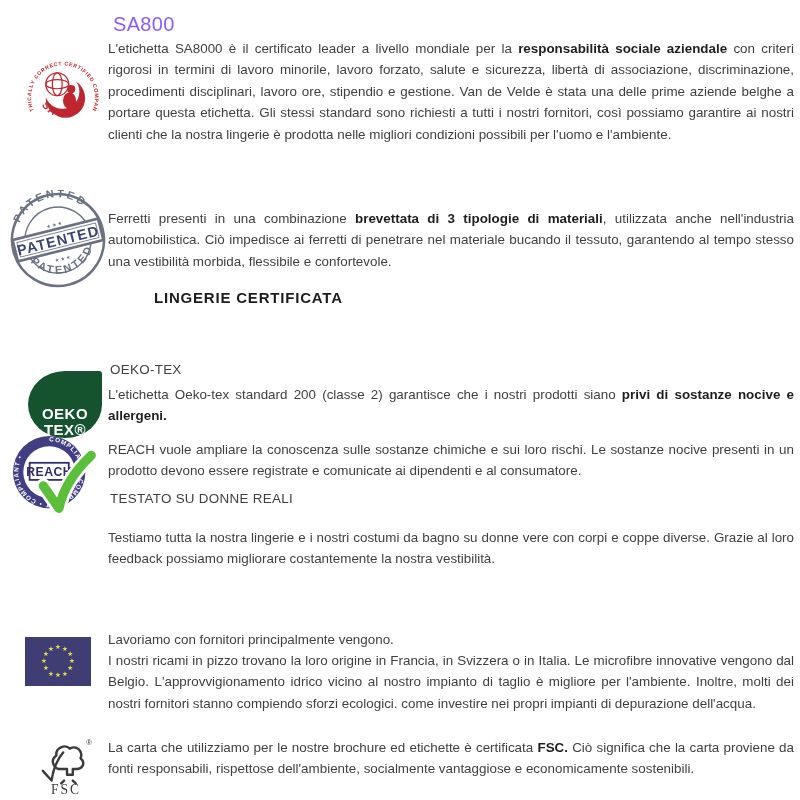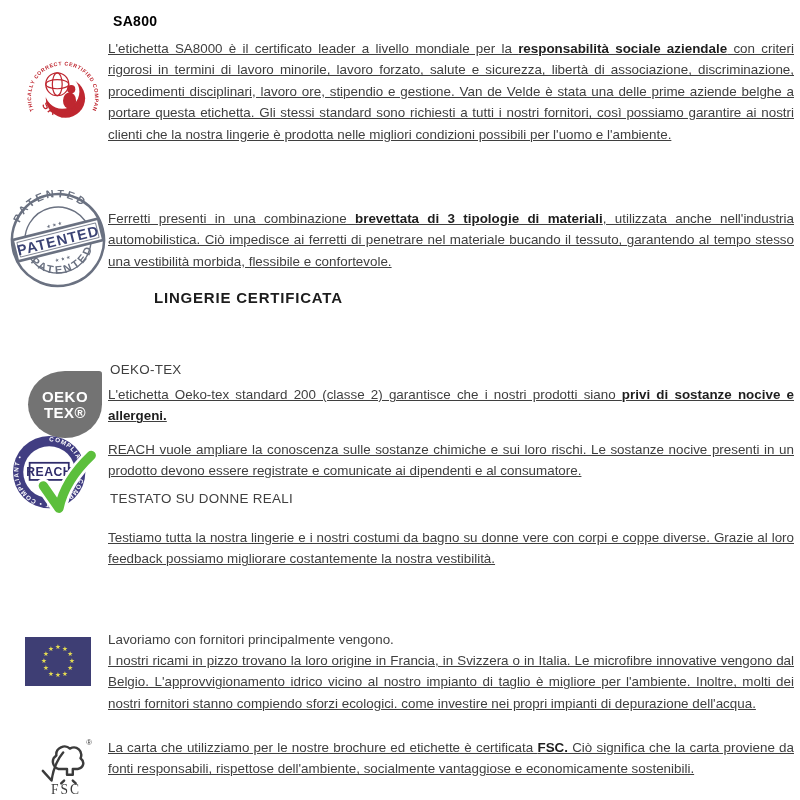--- a/index.html
+++ b/index.html
@@ -3,26 +3,25 @@
 <meta charset="utf-8">
 <style>
   html,body{margin:0;padding:0;}
   body{
     width:800px;height:800px;background:#ffffff;
     font-family:"Liberation Sans","DejaVu Sans",sans-serif;
     color:#3f3f3f;
   }
   .page{position:relative;width:800px;height:800px;background:#fff;overflow:hidden;}
   .abs{position:absolute;}
-  .h1{font-size:14px;font-weight:700;color:#000000;letter-spacing:.3px;}
+  .h1{font-size:20px;font-weight:400;color:#8b5cf6;letter-spacing:.3px;}
   .h2{font-size:15px;font-weight:600;color:#1c1c1c;letter-spacing:.8px;}
   .para{
     width:686px;font-size:13.4px;line-height:21.4px;text-align:justify;
     color:#3f3f3f;
-    text-decoration:underline;
   }
   .para b{font-weight:700;color:#1e1e1e;}
   .label{font-size:13.4px;color:#3f3f3f;letter-spacing:.3px;}
   .intro-line{font-size:13.4px;line-height:21px;color:#3f3f3f;}
   
   .oeko-badge{
     width:74px;height:67px;
     border-radius:50% 4% 50% 50%;
     display:flex;flex-direction:column;align-items:center;justify-content:center;
     color:#fff;font-weight:700;font-size:15px;line-height:16px;letter-spacing:.5px;
@@ -93,21 +92,21 @@
     </svg>
   </div>
 
   <div class="abs para" style="left:108px;top:208px;"><span>Ferretti presenti in una combinazione </span><b>brevettata di 3 tipologie di materiali</b><span>, utilizzata anche nell'industria automobilistica. Ciò impedisce ai ferretti di penetrare nel materiale bucando il tessuto, garantendo al tempo stesso una vestibilità morbida, flessibile e confortevole.</span></div>
 
   <div class="abs h2" style="left:112px;top:289px;margin-left:42px;">LINGERIE CERTIFICATA</div>
 
   <div class="abs label" style="left:110px;top:362px;">OEKO-TEX</div>
 
   <div class="abs" style="left:28px;top:371px;">
-    <div class="oeko-badge" style="background:#737373;">
+    <div class="oeko-badge" style="background:#14532d;justify-content:flex-end;">
       <span>OEKO</span>
       <span>TEX®</span>
     </div>
   </div>
 
   <div class="abs para" style="left:108px;top:384px;"><span>L'etichetta Oeko-tex standard 200 (classe 2) garantisce che i nostri prodotti siano </span><b>privi di sostanze nocive e allergeni.</b></div>
 
   <div class="abs" style="left:4px;top:431px;">
     <svg width="108" height="90" viewBox="0 0 110 92">
       <defs>

